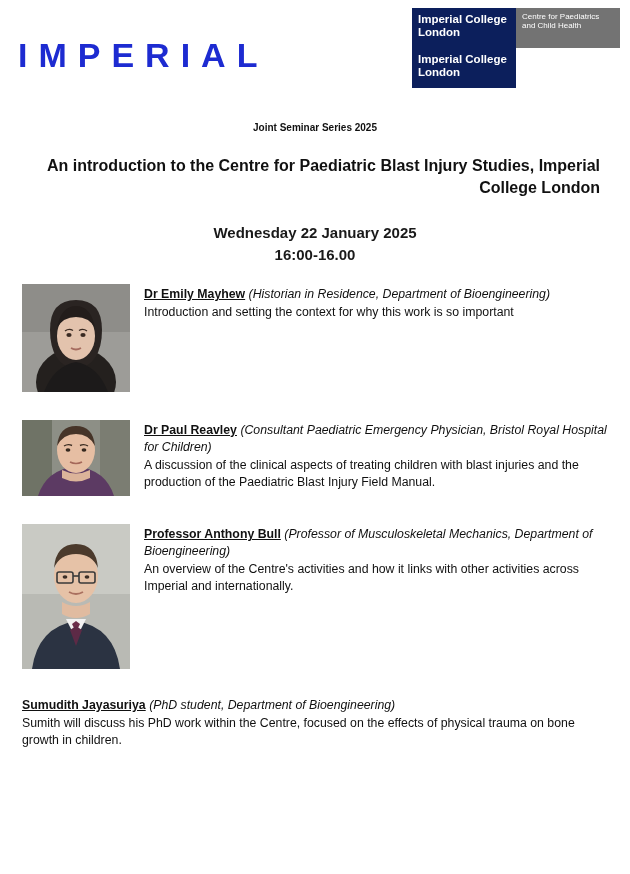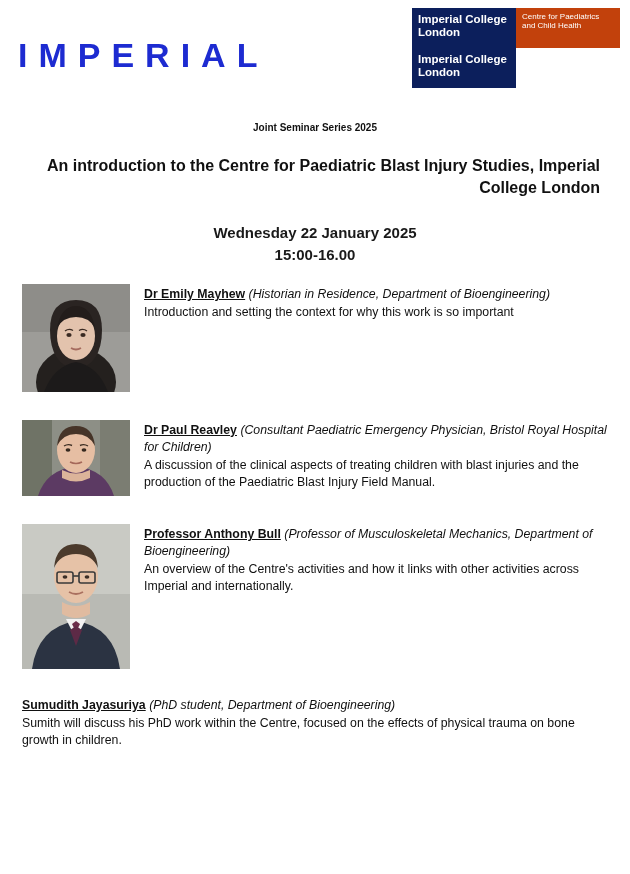--- a/index.html
+++ b/index.html
@@ -52,21 +52,21 @@
     font-size: 11.5px;
     font-weight: bold;
     display: block;
   }
   .logo-cell .small {
     font-size: 8px;
     display: block;
   }
   .cell-ic-top { background: #0c1f5c; }
   .cell-mohn   { background: #23a8c6; }
-  .cell-cpch   { background: #c2410c; }
+  .cell-cpch   { background: #737373; }
   .cell-ic-bot { background: #0c1f5c; }
 
   
   .title-block {
     text-align: center;
     margin-top: 22px;
   }
   .series-title {
     font-size: 10px;
     font-weight: bold;
@@ -163,21 +163,21 @@
       <span class="big">London</span>
     </div>
   </div>
 </div>
 
 <div class="title-block">
   <div class="series-title">Joint Seminar Series 2025</div>
   <div class="main-title">An introduction to the Centre for Paediatric Blast Injury Studies, Imperial College London</div>
   <div class="date-line">
     <div>Wednesday 22 January 2025</div>
-    <div>15:00-16.00</div>
+    <div>16:00-16.00</div>
   </div>
 </div>
 
 <div class="speakers">
 
   <div class="speaker speaker-1">
     <div class="portrait">
       <svg viewBox="0 0 108 108" xmlns="http://www.w3.org/2000/svg">
         <rect width="108" height="108" fill="#9d9c98"></rect>
         <rect x="0" y="0" width="108" height="48" fill="#8e8d89"></rect>

